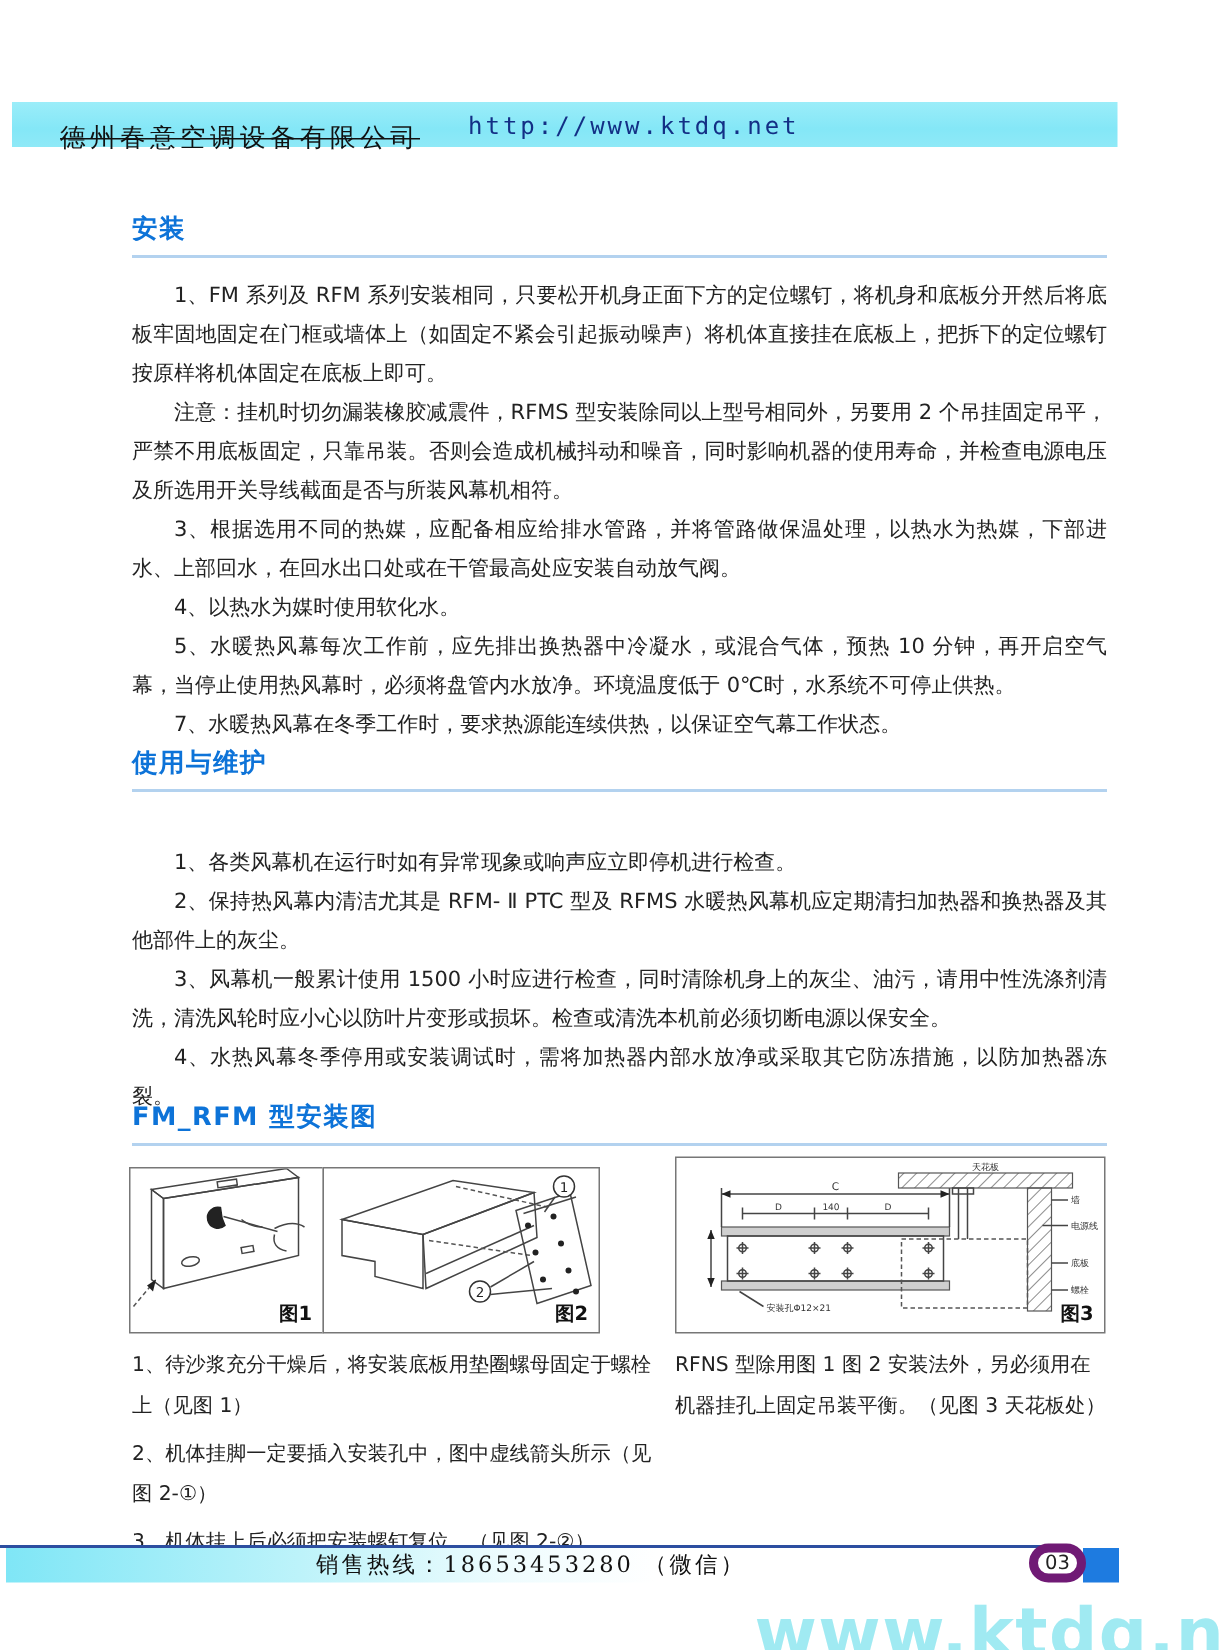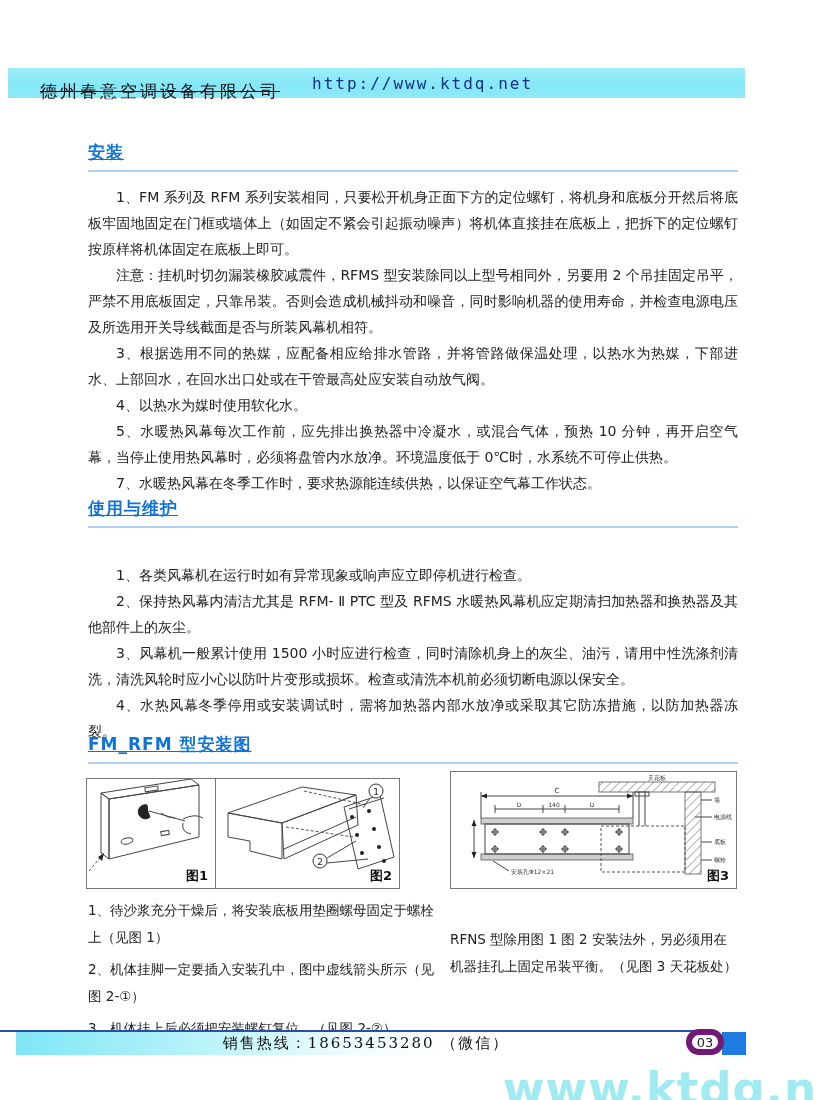--- a/index.html
+++ b/index.html
@@ -22,21 +22,20 @@
   }
   .header-bar .url{
     margin-left:32px;font-size:16px;letter-spacing:2px;color:#132f85;
     font-family:"DejaVu Sans Mono","Liberation Mono",monospace;
   }
   
   .sec{position:absolute;left:88px;width:650px;}
   .sec h2{
     margin:0 0 6px 0;font-size:17px;font-weight:bold;color:#0D73D8;
     letter-spacing:1px;
-    text-decoration:underline;
   }
   .rule{height:2px;background:#B3D2EF;margin-bottom:12px;}
   .sec p{
     margin:0;font-size:14px;line-height:26px;text-indent:2em;
     text-align:justify;color:#222;
   }
   
   .figbox{
     position:absolute;border:1px solid #777;background:#fff;box-sizing:border-box;
   }
@@ -51,21 +50,21 @@
   .dimtext{font-size:7px;fill:#333;font-family:"DejaVu Sans",sans-serif;}
   .callout-circle{fill:#fff;stroke:#333;stroke-width:1;}
   .callout-num{font-size:9px;fill:#222;font-family:"DejaVu Sans",sans-serif;}
   .grayfill{fill:#cfcfcf;stroke:#555;stroke-width:0.8;}
   
   .caption{position:absolute;font-size:13.5px;line-height:27px;color:#222;}
   .caption p{margin:0 0 5px 0;}
   
   .footer-line{position:absolute;left:0;top:1030px;width:700px;height:2px;background:#2C4EA0;}
   .footer-bar{
-    position:absolute;left:16px;top:1032px;width:700px;height:23px;
+    position:absolute;left:4px;top:1032px;width:700px;height:23px;
     background:linear-gradient(90deg,#7FE6F6 0%,#BDF3FA 28%,#EFFCFE 48%,#ffffff 62%);
     display:flex;align-items:center;justify-content:center;
   }
   .footer-bar span{
     font-size:15px;letter-spacing:2px;color:#111;
     font-family:"DejaVu Serif","Liberation Serif",serif;
   }
   .page-pill{
     position:absolute;left:686px;top:1029px;width:38px;height:26px;
     border:6px solid #701a75;border-radius:13px;background:#fff;
@@ -247,21 +246,21 @@
       <text class="tinytext" x="263" y="90">螺栓</text>
     </svg>
     <span class="fig-label">图3</span>
   </div>
 
   <div class="caption" style="left:88px;top:897px;width:358px;">
     <p>1、待沙浆充分干燥后，将安装底板用垫圈螺母固定于螺栓上（见图 1）</p>
     <p>2、机体挂脚一定要插入安装孔中，图中虚线箭头所示（见图 2-①）</p>
     <p>3、机体挂上后必须把安装螺钉复位。（见图 2-②）</p>
   </div>
-  <div class="caption" style="left:450px;top:897px;width:288px;margin-top:29px;">
+  <div class="caption" style="left:450px;top:897px;width:288px;">
     <p>RFNS 型除用图 1 图 2 安装法外，另必须用在机器挂孔上固定吊装平衡。（见图 3 天花板处）</p>
   </div>
 
   <div class="footer-line"></div>
   <div class="footer-bar">
     <span>销售热线：18653453280 （微信）</span>
   </div>
   <div class="page-pill">
     <span>03</span>
   </div>

